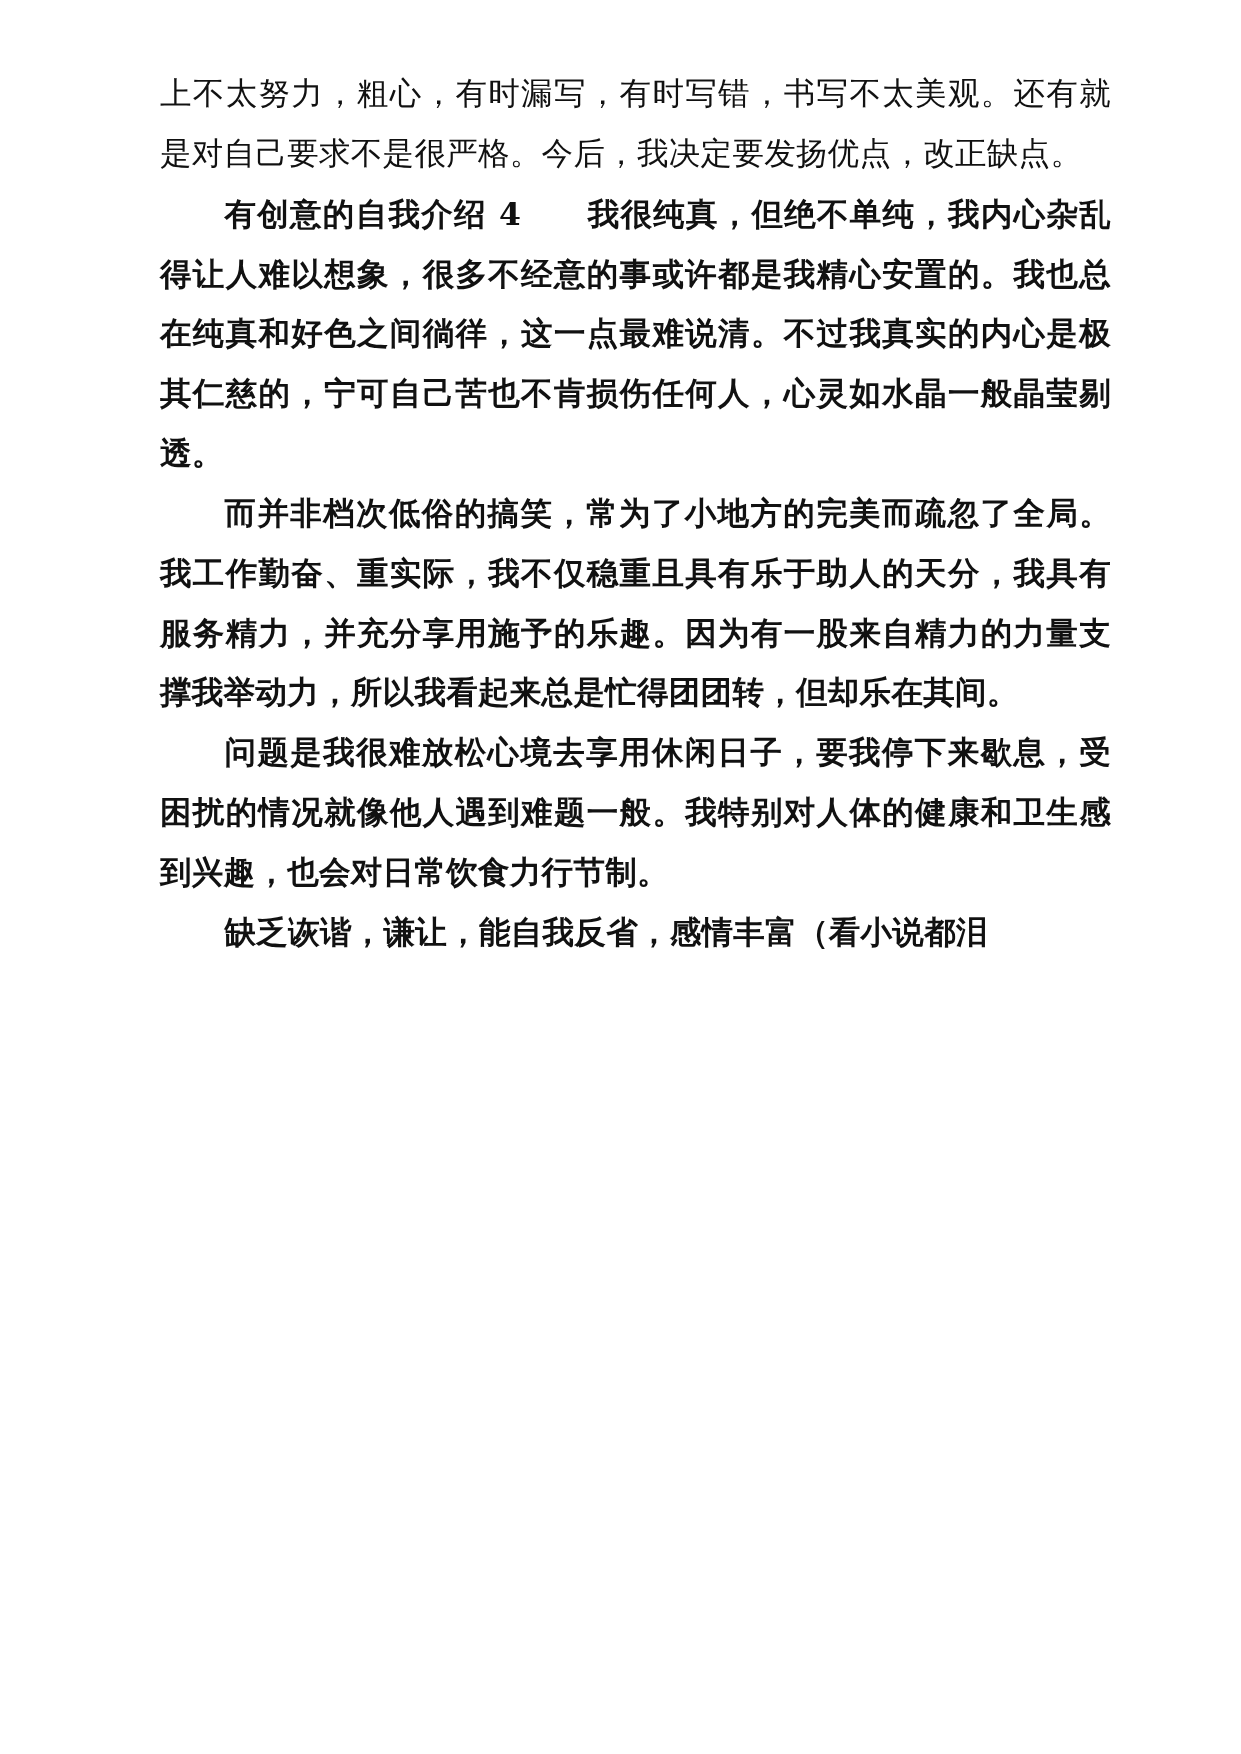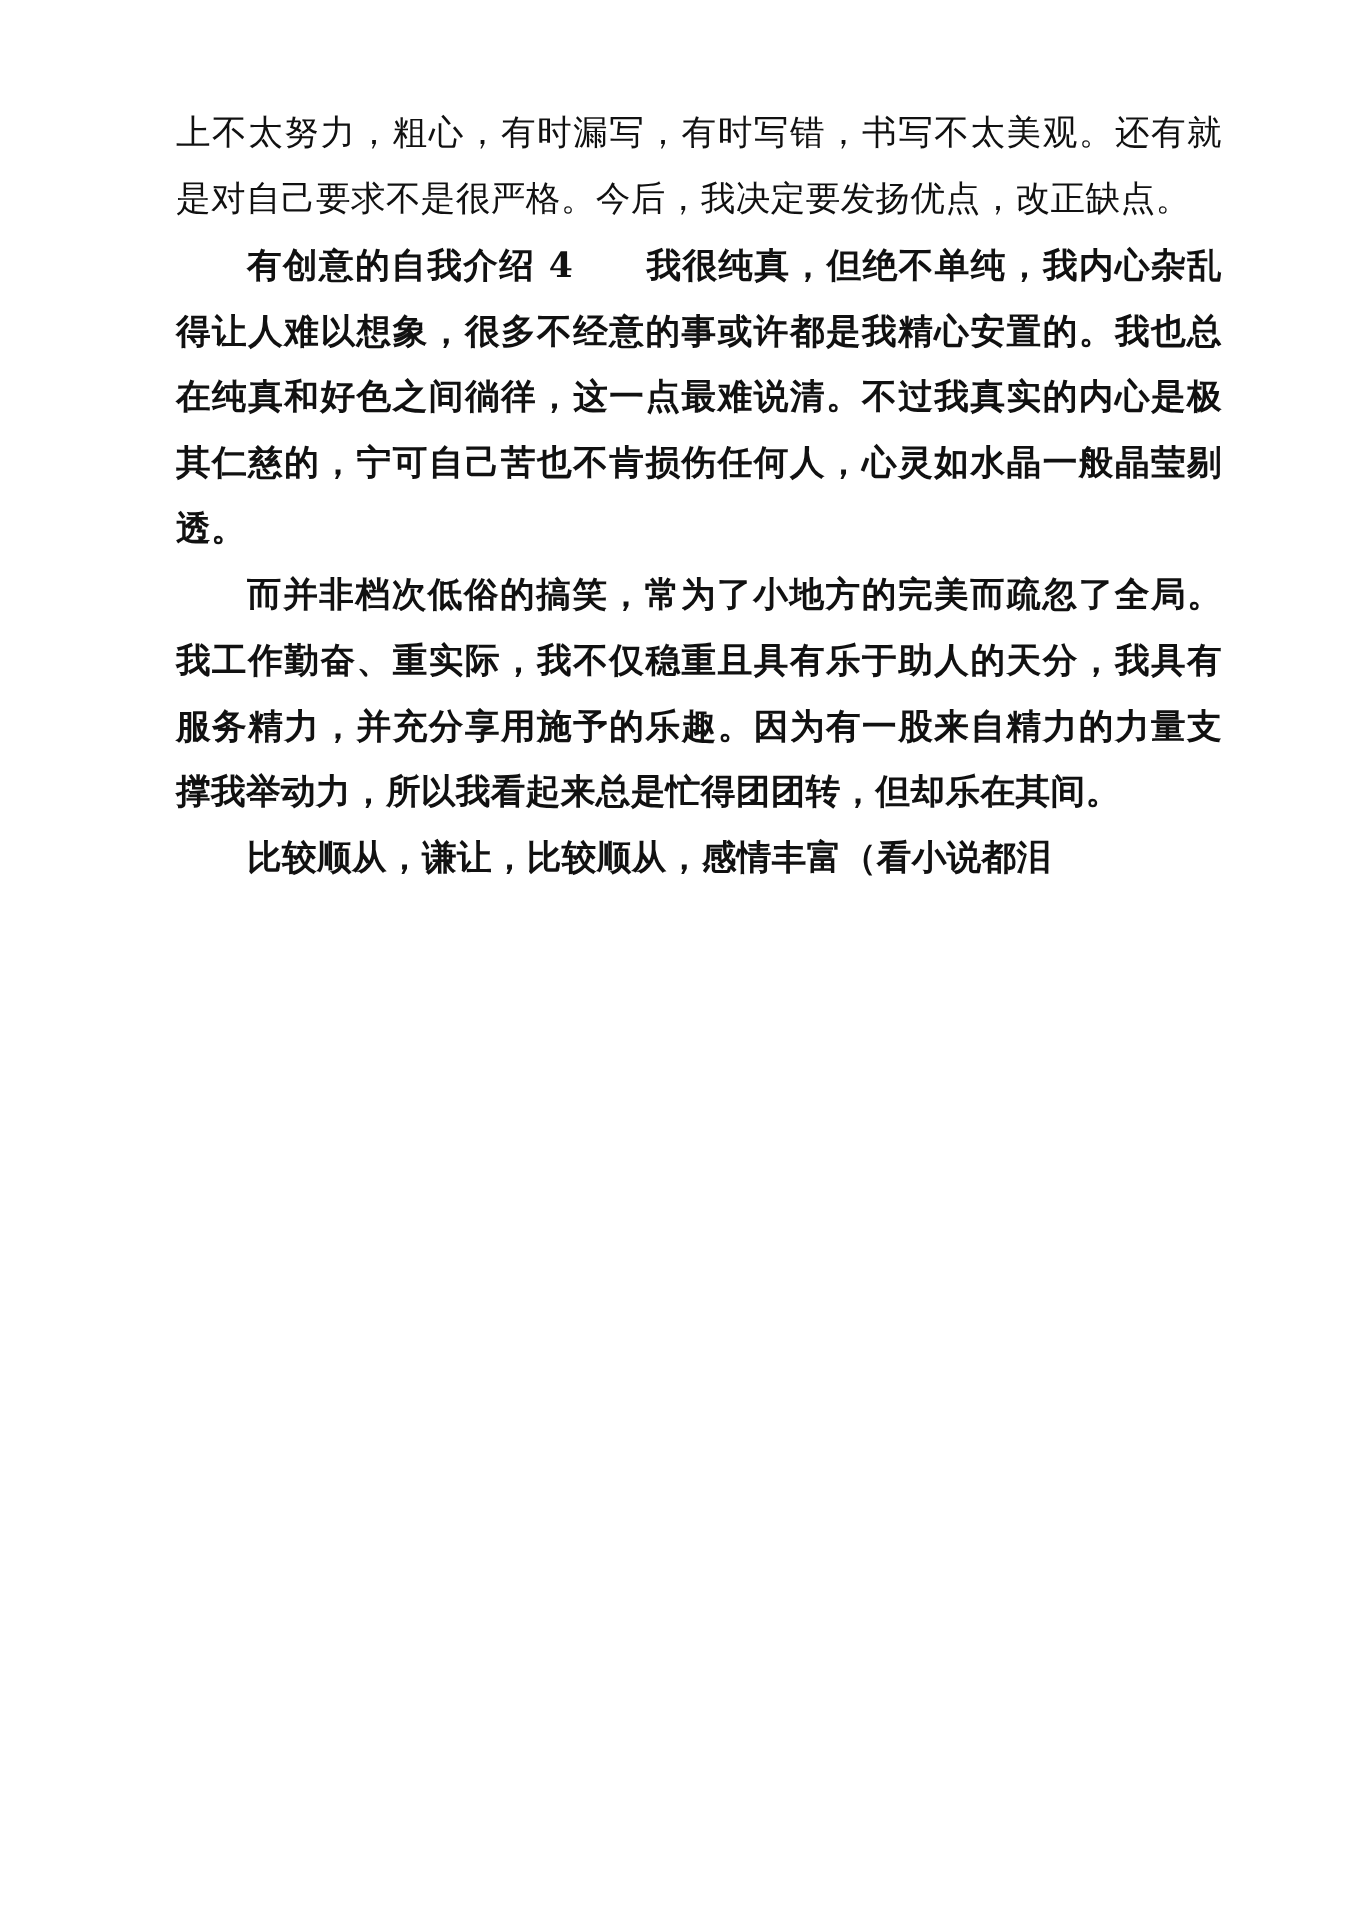--- a/index.html
+++ b/index.html
@@ -11,21 +11,21 @@
     width: 1241px;
     height: 1754px;
     font-family: "DejaVu Serif", serif;
     color: #000000;
     overflow: hidden;
   }
   .page {
     box-sizing: border-box;
     width: 1241px;
     height: 1754px;
-    padding: 92px 130px 60px 160px;
+    padding: 64px 130px 60px 160px;
     background: #ffffff;
   }
   .doc-body {
     font-size: 31.5px;
     line-height: 1.90;
     text-align: justify;
     text-justify: inter-character;
     letter-spacing: 0.3px;
     color: #111111;
   }
@@ -40,15 +40,16 @@
   }
 </style>
 </head>
 <body>
 
 <div class="page">
   <div class="doc-body">
     <p class="para">上不太努力，粗心，有时漏写，有时写错，书写不太美观。还有就是对自己要求不是很严格。今后，我决定要发扬优点，改正缺点。</p>
     <p class="para indent">有创意的自我介绍 4　　我很纯真，但绝不单纯，我内心杂乱得让人难以想象，很多不经意的事或许都是我精心安置的。我也总在纯真和好色之间徜徉，这一点最难说清。不过我真实的内心是极其仁慈的，宁可自己苦也不肯损伤任何人，心灵如水晶一般晶莹剔透。</p>
     <p class="para indent">而并非档次低俗的搞笑，常为了小地方的完美而疏忽了全局。我工作勤奋、重实际，我不仅稳重且具有乐于助人的天分，我具有服务精力，并充分享用施予的乐趣。因为有一股来自精力的力量支撑我举动力，所以我看起来总是忙得团团转，但却乐在其间。</p>
-    <p class="para indent">比较顺从，谦让，比较顺从，感情丰富（看小说都泪</p>
+    <p class="para indent">问题是我很难放松心境去享用休闲日子，要我停下来歇息，受困扰的情况就像他人遇到难题一般。我特别对人体的健康和卫生感到兴趣，也会对日常饮食力行节制。</p>
+    <p class="para indent">缺乏诙谐，谦让，能自我反省，感情丰富（看小说都泪</p>
   </div>
 </div>
 
 </body></html>

